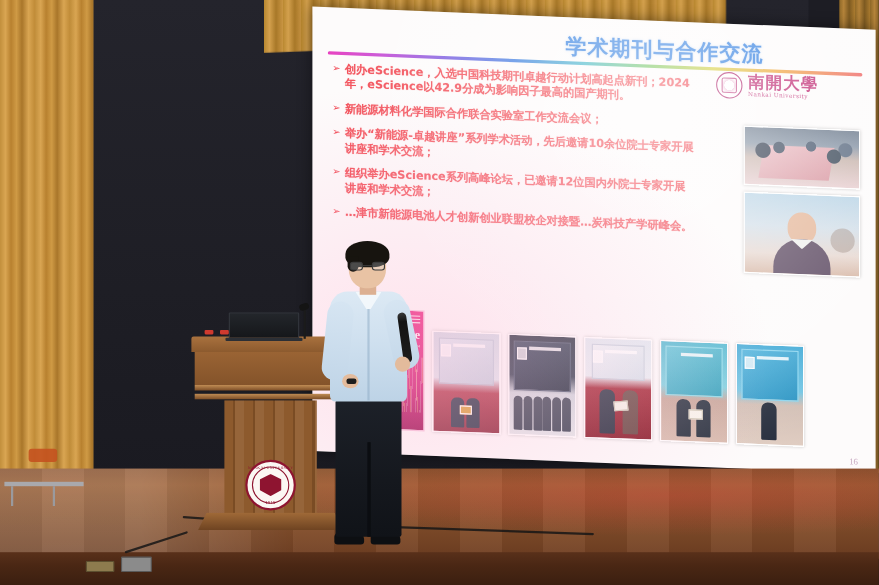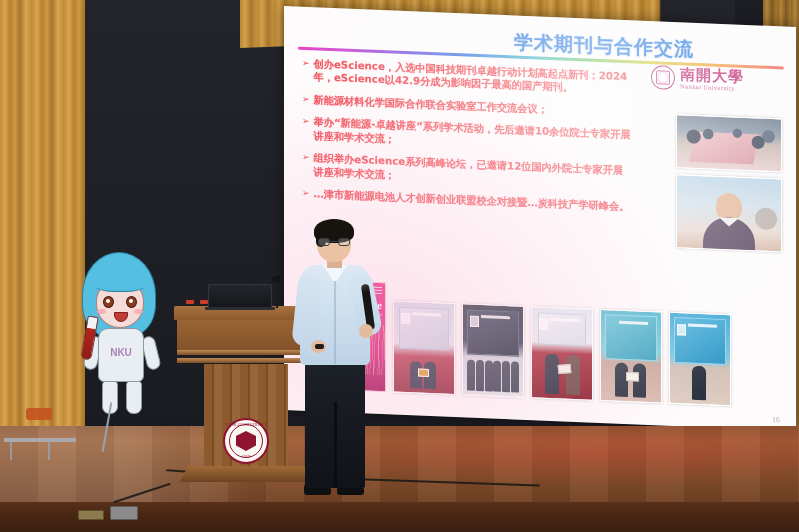--- a/index.html
+++ b/index.html
@@ -769,39 +769,20 @@
     <div class="sp-glasses">
         <i></i>
         <i></i>
       </div>
     <div class="sp-mic"></div>
     <div class="sp-hand-r"></div>
     <div class="sp-hand-l"></div>
     <div class="sp-clicker"></div>
   </div>
 
-  <div class="mascot">
-    <div class="m-hair"></div>
-    <div class="m-face"></div>
-    <div class="m-bang"></div>
-    <div class="m-eye l"></div>
-    <div class="m-eye r"></div>
-    <div class="m-blush l"></div>
-    <div class="m-blush r"></div>
-    <div class="m-mouth"></div>
-    <div class="m-arm l"></div>
-    <div class="m-arm r"></div>
-    <div class="m-leg l"></div>
-    <div class="m-leg r"></div>
-    <div class="m-body">
-      <div class="m-nku">NKU</div>
-    </div>
-    <div class="m-tube"></div>
-    <div class="m-stand"></div>
-  </div>
 
   <div class="side-table">
     <i style="left:6px"></i>
       <i style="left:44px"></i>
   </div>
   <div class="orange-obj"></div>
 
 </div>
 
 </body></html>

